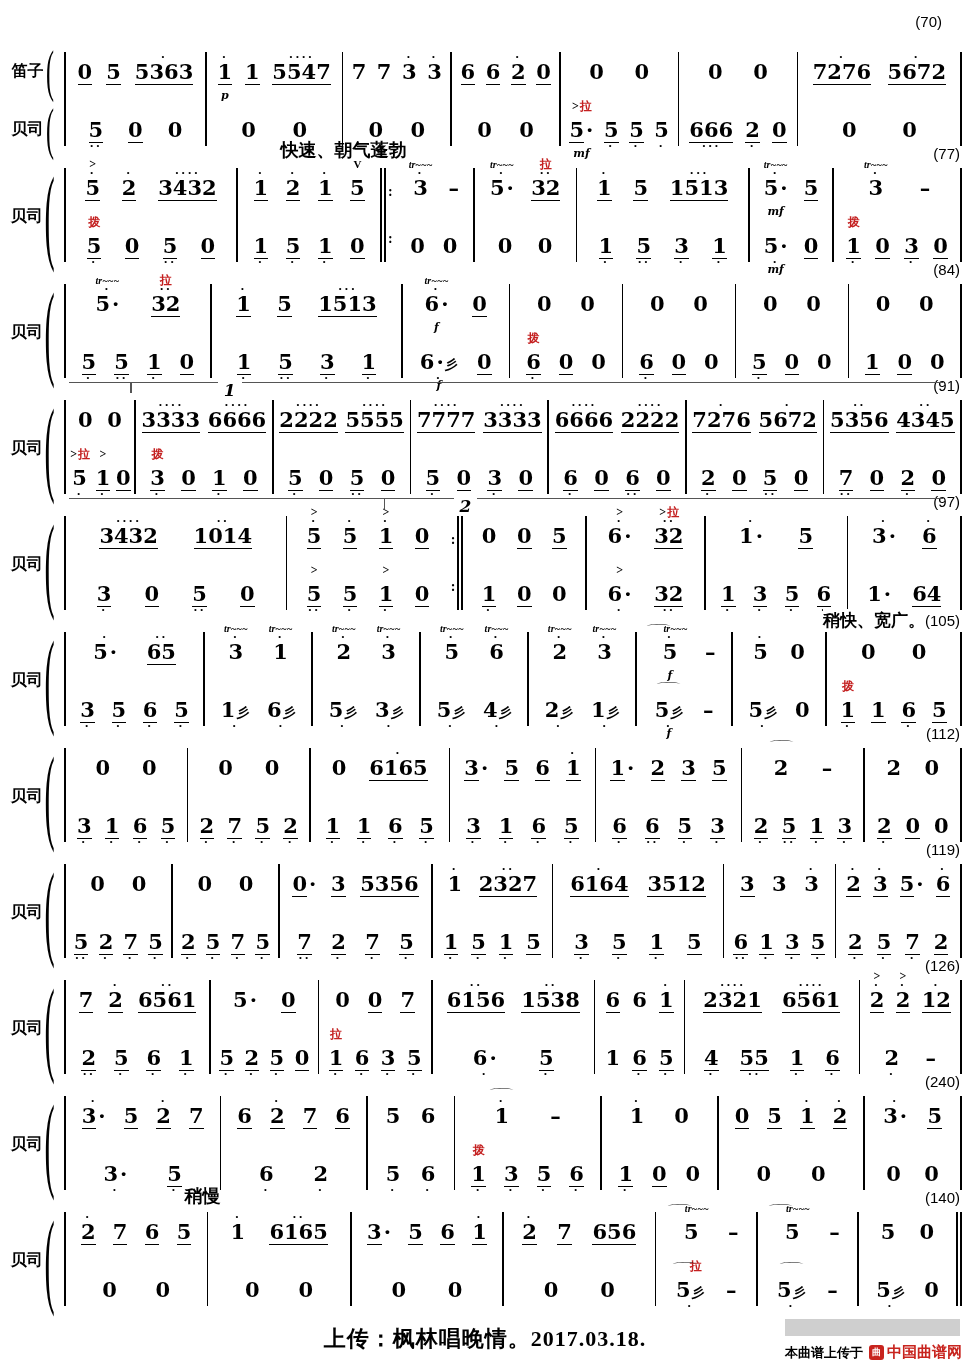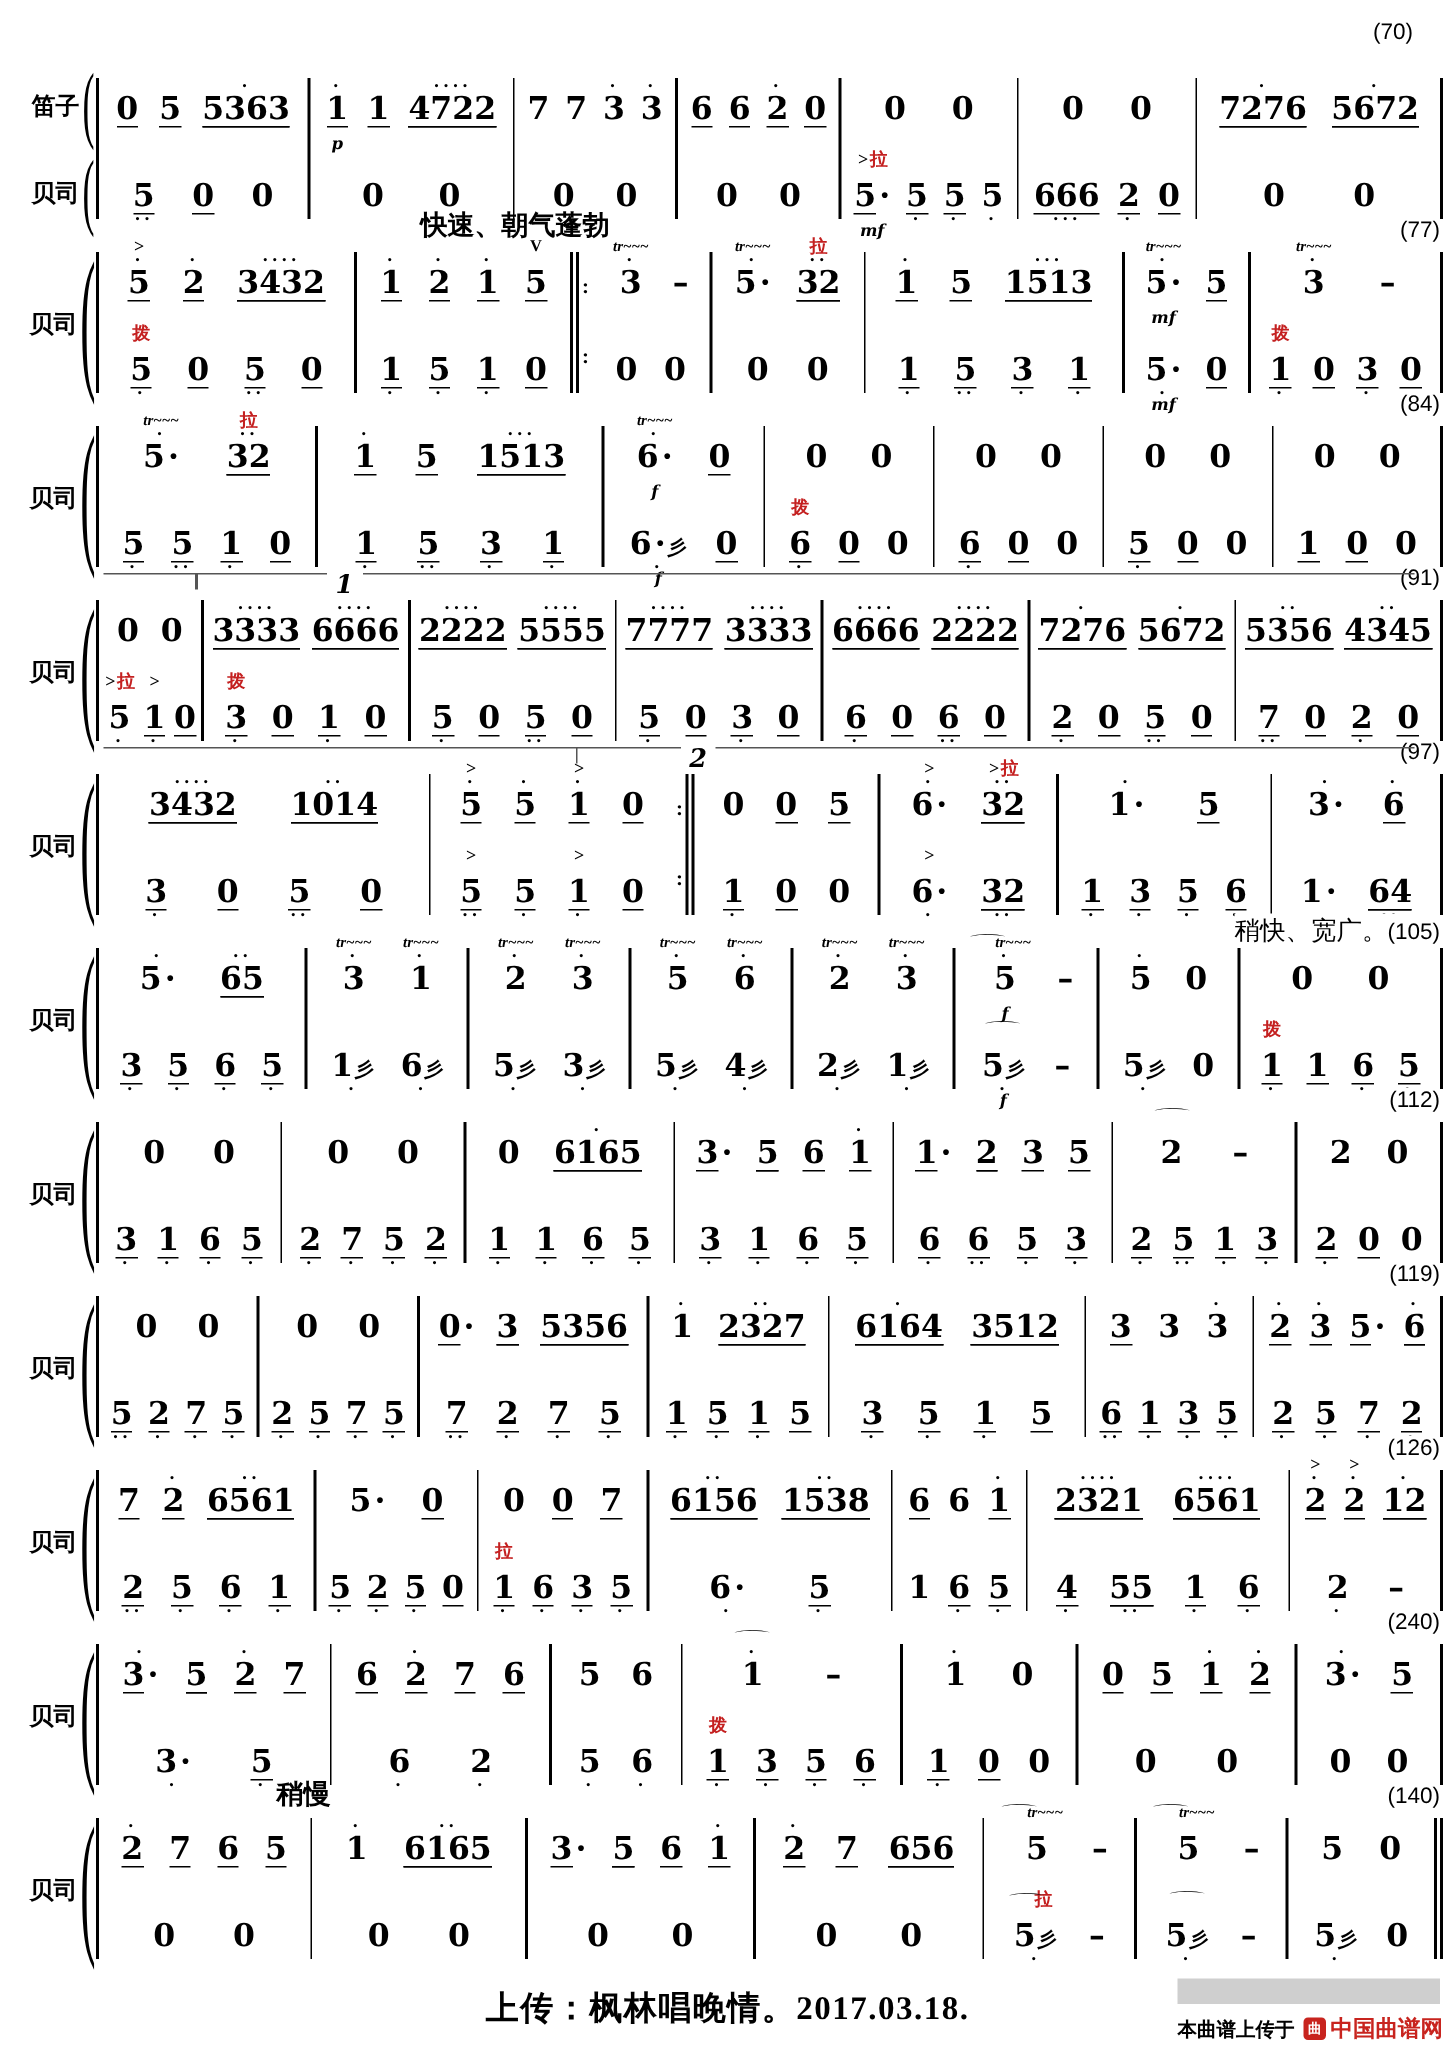--- a/index.html
+++ b/index.html
@@ -5,21 +5,21 @@
   html,body{margin:0;padding:0;background:#fff;}
   body{width:970px;height:1370px;position:relative;overflow:hidden;
        font-family:"Liberation Serif",serif;color:#000;}
   
   .header{position:relative;height:34px;padding-top:8px;}
   .title{position:absolute;right:120px;top:10px;font-weight:bold;font-size:21px;letter-spacing:1px;}
   .hnum{position:absolute;right:28px;top:13px;font-size:15px;font-family:"Liberation Sans",sans-serif;}
   
   .score{position:relative;padding:0 8px 0 2px;}
   .system{position:relative;height:116px;display:flex;}
-  .labels{width:62px;flex:0 0 62px;display:flex;flex-direction:column;justify-content:center;}
+  .labels{width:62px;flex:0 0 62px;display:flex;flex-direction:column;justify-content:center;align-items:center;}
   .lab-row{display:flex;align-items:center;justify-content:flex-end;height:58px;}
   .lab-txt{font-weight:bold;font-size:16px;white-space:nowrap;}
   .brace{display:inline-block;font-size:30px;transform:scale(.8,1.9);margin-left:1px;}
   .brace.big{font-size:34px;transform:scale(.9,3.1);}
   .measures{flex:1;display:flex;align-items:flex-start;}
   .measure{display:flex;flex-direction:column;min-width:0;}
   .mrow{display:flex;justify-content:space-evenly;align-items:flex-start;}
   
   .tok{display:inline-flex;flex-direction:column;align-items:center;white-space:nowrap;padding:0 2px;}
   .ann{height:12px;line-height:12px;font-size:11px;font-weight:bold;}
@@ -148,21 +148,21 @@
             <span class="tok">
               <span class="ann"></span>
               <span class="adots"></span>
               <span class="core"><span class="u1">1</span></span>
               <span class="bdots"></span>
               <span class="sub"></span>
             </span>
             <span class="tok">
               <span class="ann"></span>
               <span class="adots">····</span>
-              <span class="core"><span class="u2"><span class="u1">4722</span></span></span>
+              <span class="core"><span class="u2"><span class="u1">5547</span></span></span>
               <span class="bdots"></span>
               <span class="sub"></span>
             </span>
           </div>
           <div class="mrow">
             <span class="tok">
               <span class="ann"></span>
               <span class="adots"></span>
               <span class="core">0</span>
               <span class="bdots"></span>
@@ -1866,21 +1866,21 @@
           </div>
         </div>
         <span class="barwrap">
           <span class="barline">
             <span class="bl"></span>
           </span>
         </span>
       </div>
     </div>
     <div class="system">
-      <div class="sysnum"><span style="font-weight: normal; font-size: 17px;">稍快、宽广。</span>(105)</div>
+      <div class="sysnum"><span style="font-weight: bold; font-size: 17px;">稍快、宽广。</span>(105)</div>
       <div class="labels">
         <div class="lab-row" style="height: 100%;">
           <span class="lab-txt">贝司</span>
           <span class="brace big">(</span>
         </div>
       </div>
       <div class="measures">
         <span class="barwrap">
           <span class="barline">
             <span class="bl"></span>

